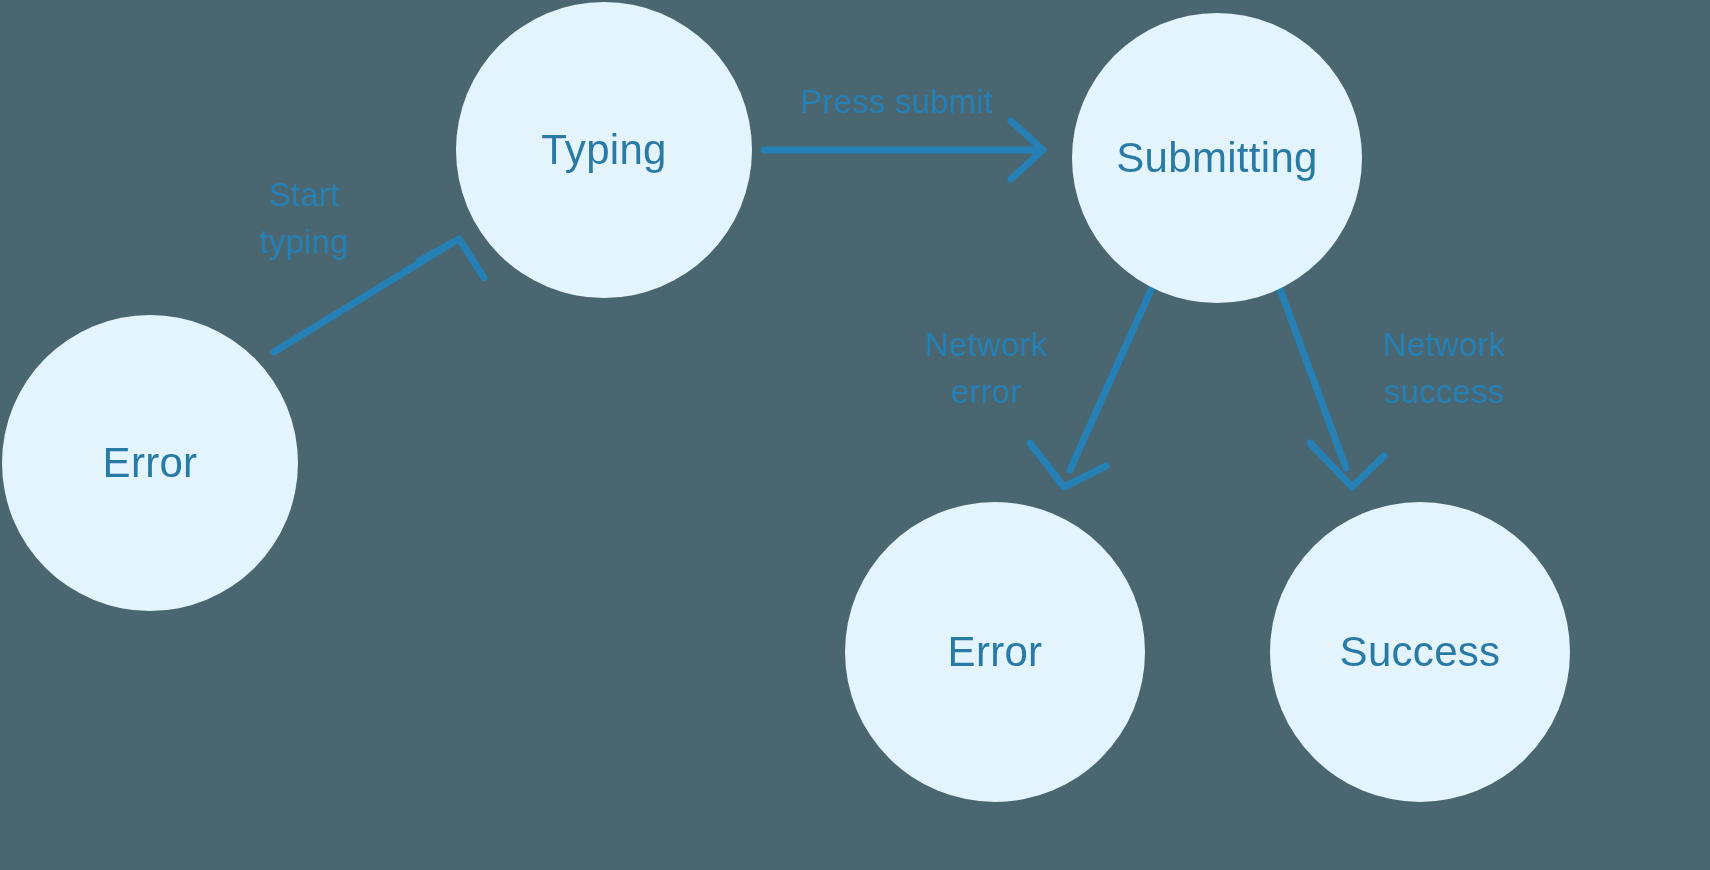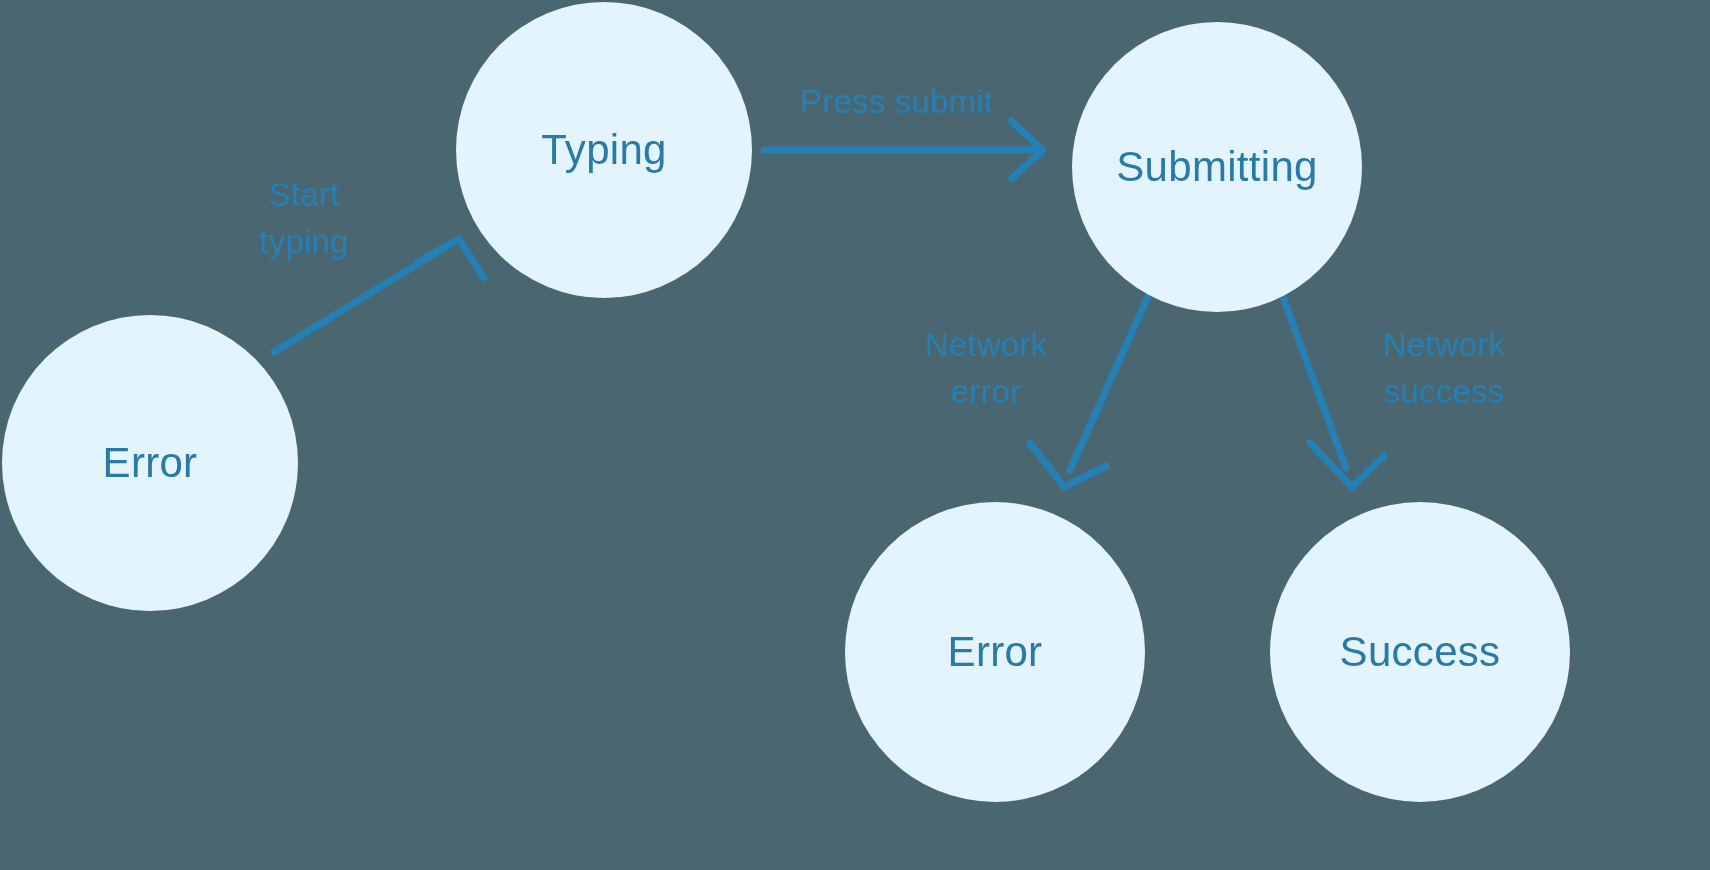--- a/index.html
+++ b/index.html
@@ -93,21 +93,21 @@
   </svg>
 
   <div class="state-node" style="left:2px; top:315px; width:296px; height:296px;">
     <span class="state-node-label">Error</span>
   </div>
 
   <div class="state-node" style="left:456px; top:2px; width:296px; height:296px;">
     <span class="state-node-label">Typing</span>
   </div>
 
-  <div class="state-node" style="left:1072px; top:22px; width:290px; height:290px;">
+  <div class="state-node" style="left:1072px; top:13px; width:290px; height:290px;">
     <span class="state-node-label">Submitting</span>
   </div>
 
   <div class="state-node" style="left:845px; top:502px; width:300px; height:300px;">
     <span class="state-node-label">Error</span>
   </div>
 
   <div class="state-node" style="left:1270px; top:502px; width:300px; height:300px;">
     <span class="state-node-label">Success</span>
   </div>

